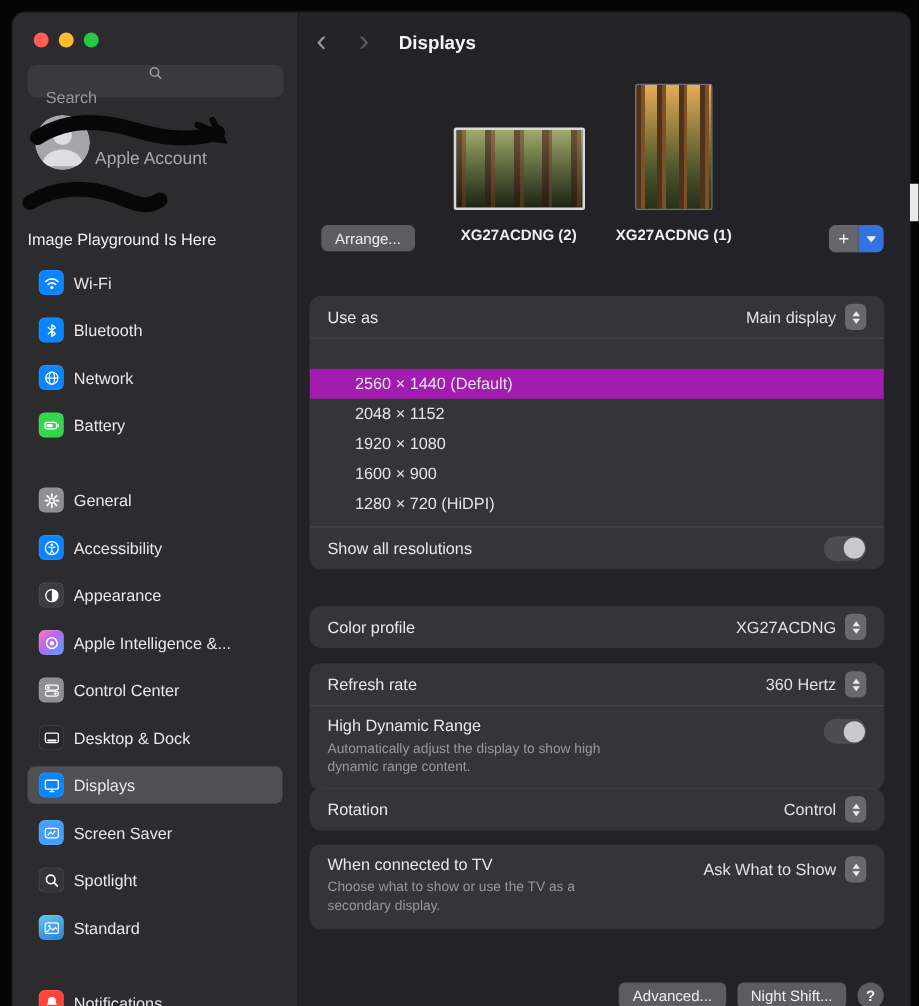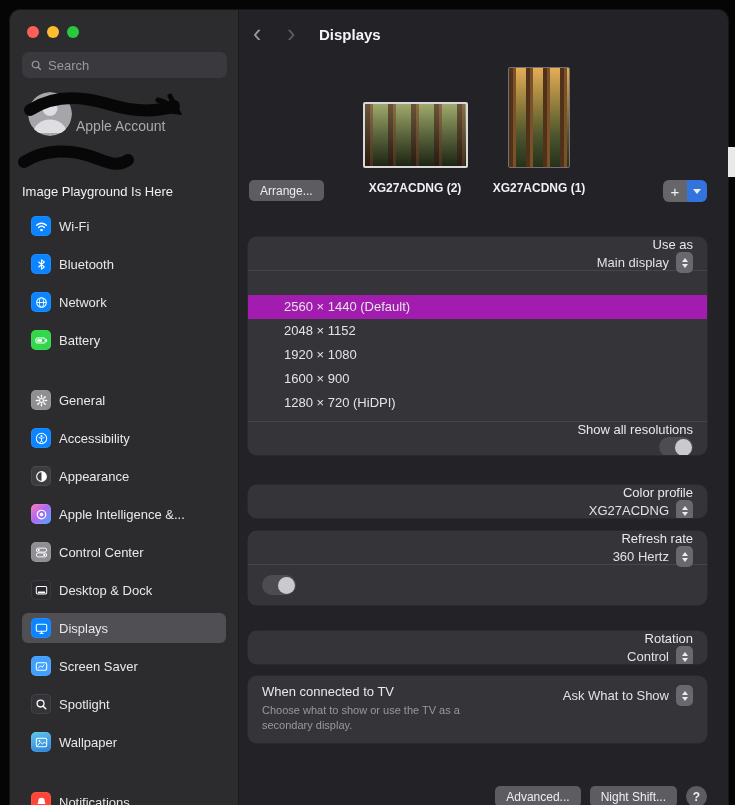--- a/index.html
+++ b/index.html
@@ -12,21 +12,21 @@
             border-radius:10px 10px 0 0; overflow:hidden; display:flex; background:#242428;
             box-shadow:0 0 0 1px rgba(255,255,255,.07); }
 
   
   .sidebar { position:relative; width:229px; flex-shrink:0; background:#2c2c2f;
              border-right:1px solid rgba(0,0,0,.4); }
   .scribbles { position:absolute; left:0; top:0; width:229px; height:200px; z-index:3; pointer-events:none; }
   .traffic { display:flex; gap:8px; padding:16px 0 0 17px; }
   .tl { width:12px; height:12px; border-radius:50%; display:inline-block; }
   .search { margin:14px 11px 0 12px; height:26px; background:#3a3a3e; border-radius:7px;
-            display:flex; align-items:center; gap:5px; padding:0 8px; }
+            display:flex; align-items:center; gap:5px; padding:0 8px;flex-direction:column; }
   .search svg { width:13px; height:13px; flex-shrink:0; }
   .search input { flex:1; background:transparent; border:none; outline:none; color:#e8e8ea; font-size:13px;
                   font-family:"Liberation Sans","DejaVu Sans",sans-serif; }
   .search input::placeholder { color:#98989d; }
   .account { position:relative; margin-top:12px; height:58px; }
   .avatar { position:absolute; left:18px; top:2px; width:44px; height:44px; border-radius:50%; overflow:hidden; display:block; }
   .avatar svg { width:44px; height:44px; display:block; }
   .account-label { position:absolute; left:66px; top:28px; font-size:14px; color:#a9a9ae; }
   .note { margin:36px 12px 0; font-size:13px; color:#f0f0f2; }
 
@@ -55,33 +55,33 @@
       linear-gradient(180deg, #86985a 0%, #57693b 50%, #2d3a1e 100%); }
   .thumb2 { left:269px; top:57px; width:62px; height:101px; border:1px solid #717176;
     background:
       repeating-linear-gradient(90deg, #50321a 0 4px, #7c5128 4px 7px, rgba(0,0,0,0) 7px 17px),
       linear-gradient(180deg, #e5ad56 0%, #96803e 35%, #49532c 70%, #27311a 100%); }
   .dlabel { position:absolute; top:171px; width:130px; text-align:center; font-size:12px; font-weight:700; color:#f0f0f2; }
   .dlabel1 { left:111px; } .dlabel2 { left:235px; }
 
   .btn { background:#5c5c61; color:#eeeef0; font-size:12px; border:none; border-radius:5px;
          padding:0 11px; height:21px; font-family:"Liberation Sans","DejaVu Sans",sans-serif; }
-  .arrange { position:absolute; left:10px; top:170px; }
+  .arrange { position:absolute; left:18px; top:170px; }
 
   .addbtn { position:absolute; right:21px; top:170px; display:flex; height:22px; border-radius:6px; overflow:hidden;
             box-shadow:inset 0 0 0 .5px rgba(255,255,255,.12); }
   .addbtn .plus { width:24px; background:#65656a; color:#f2f2f4; font-size:15px;
                   display:flex; align-items:center; justify-content:center; }
   .addbtn .chevseg { width:20px; display:flex; align-items:center; justify-content:center; }
 
   .card { position:absolute; left:9px; width:459px; background:#343439; border-radius:9px;
           box-shadow:0 0 0 .5px rgba(255,255,255,.07); overflow:hidden; }
   .card1 { top:227px; } .card2 { top:475px; } .card3 { top:521px; } .card4 { top:621px; } .card5 { top:666px; }
 
-  .row { display:flex; align-items:flex-end; justify-content:space-between; height:33px; padding:0 14px;flex-direction:column; }
+  .row { display:flex; align-items:center; justify-content:space-between; height:33px; padding:0 14px; }
   .row-label { font-size:13px; color:#e9e9eb; }
   .sep { height:1px; background:rgba(255,255,255,.085); }
   .control { display:flex; align-items:center; gap:7px; }
   .control-value { font-size:13px; color:#e2e2e5;margin-left:14px; }
   .stepper { width:17px; height:21px; border-radius:5px; background:#68686e; display:flex; flex-direction:column;
              align-items:center; justify-content:center; gap:2px; flex-shrink:0; }
   .tri-up   { width:0; height:0; border-left:3px solid transparent; border-right:3px solid transparent; border-bottom:4px solid #ececee; }
   .tri-down { width:0; height:0; border-left:3px solid transparent; border-right:3px solid transparent; border-top:4px solid #ececee; }
   .tri-down.big { border-left-width:4px; border-right-width:4px; border-top-width:5px; }
 
@@ -288,21 +288,21 @@
         </div>
 
         <div class="nav-item">
           <span class="nav-icon" style="background: linear-gradient(160deg, rgb(95, 199, 238), rgb(43, 127, 216));">
               <svg viewBox="0 0 14 14">
                 <rect x="1.4" y="2.4" width="11.2" height="9.2" rx="1.4" fill="none" stroke="#fff" stroke-width="1.1"></rect>
                 <circle cx="4.8" cy="5.4" r="1" fill="#fff"></circle>
                 <path d="M2.6 10.4L6 6.8l2 2 2-2.4 1.4 1.8" fill="none" stroke="#fff" stroke-width="1"></path>
               </svg>
             </span>
-          <span class="nav-label">Wallpaper</span>
+          <span class="nav-label">Standard</span>
         </div>
 
         <div class="nav-gap"></div>
 
         <div class="nav-item">
           <span class="nav-icon" style="background: rgb(255, 69, 58);">
               <svg viewBox="0 0 14 14">
                 <path d="M7 1.8a3.4 3.4 0 0 1 3.4 3.4c0 2.5 1.1 3.3 1.1 3.3H2.5s1.1-.8 1.1-3.3A3.4 3.4 0 0 1 7 1.8z" fill="#fff"></path>
                 <path d="M5.7 10.3a1.4 1.4 0 0 0 2.6 0z" fill="#fff"></path>
               </svg>
@@ -408,20 +408,24 @@
           <span class="control">
             <span class="control-value">360 Hertz</span>
             <span class="stepper">
                 <span class="tri-up"></span>
                 <span class="tri-down"></span>
               </span>
           </span>
         </div>
         <div class="sep"></div>
         <div class="block">
+          <div>
+            <div class="row-label">High Dynamic Range</div>
+            <div class="desc">Automatically adjust the display to show high dynamic range content.</div>
+          </div>
           <span class="toggle">
               <span class="knob"></span>
             </span>
         </div>
       </section>
 
       <section class="card card4">
         <div class="row">
           <span class="row-label">Rotation</span>
           <span class="control">

